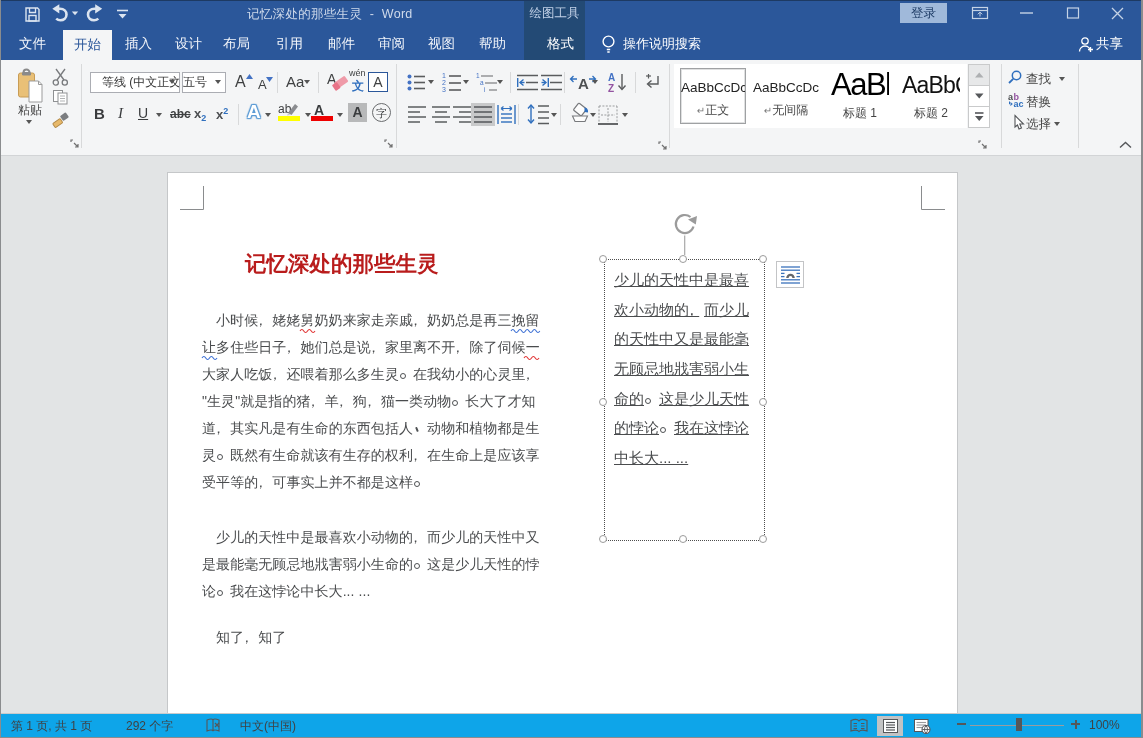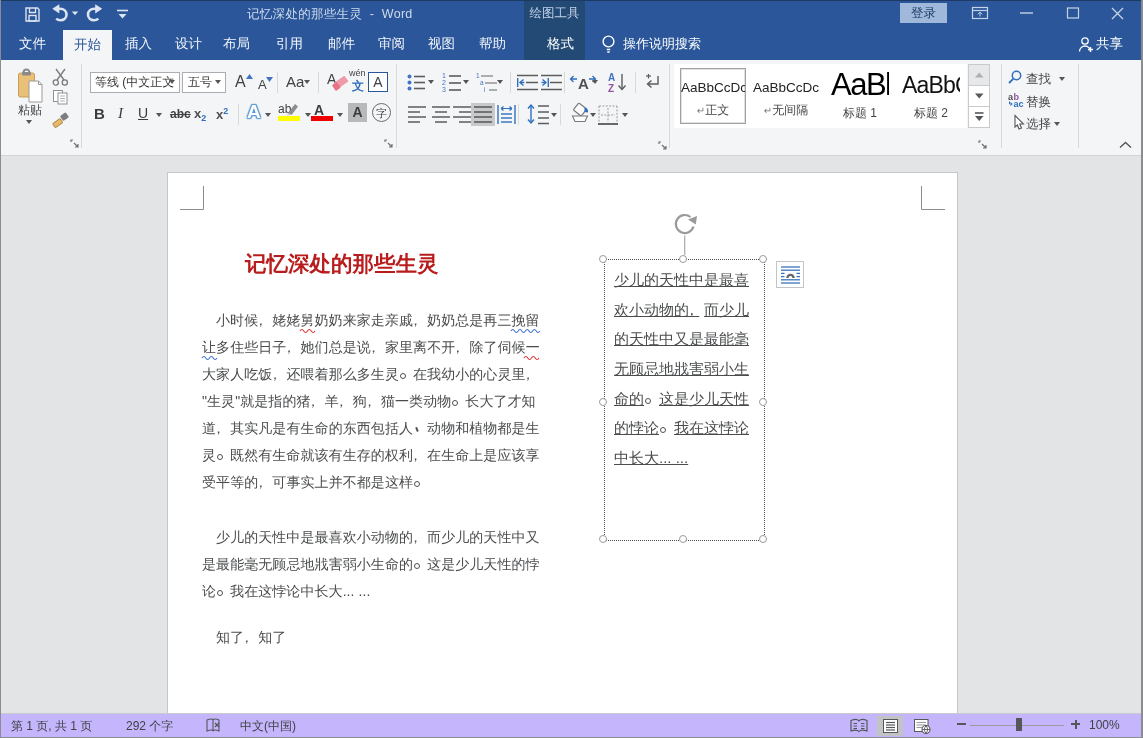--- a/index.html
+++ b/index.html
@@ -32,21 +32,21 @@
 #doctitle { left:245px; top:92px; white-space:nowrap; font-size:21.5px; font-weight:bold; color:#b91c1c; letter-spacing:0; }
 .bl { position:absolute; font-size:14px; color:#4a4c4e; white-space:nowrap; height:27px; line-height:27px; letter-spacing:0.07px; }
 #textbox { left:604px; top:102px; width:161px; height:282px; border:1px dotted #4d4d4d; }
 .p { margin-left:-0.32em; margin-right:0.32em; }
 .o { display:inline-block; width:1em; position:relative; }
 .o::after { content:""; position:absolute; left:1px; bottom:0px; width:4px; height:4px; border:1.2px solid #4f5254; border-radius:50%; }
 .d { display:inline-block; width:1em; position:relative; }
 .d::after { content:""; position:absolute; left:2.5px; bottom:1px; width:1.6px; height:5px; background:#4f5254; border-radius:1px; transform:rotate(-22deg); }
 .tbl { position:absolute; font-size:15px; color:#4a4c4e; white-space:nowrap;text-decoration:underline; }
 .handle { position:absolute; width:8px; height:8px; background:#fff; border:1.5px solid #9b9b9b; border-radius:50%; }
-#statusbar { left:0; top:713px; width:1143px; height:25px; background:#c4b5fd; border-top:1px solid #c8cacc; font-size:12px; color:#404244; }
+#statusbar { left:0; top:713px; width:1143px; height:25px; background:#0ea5e9; border-top:1px solid #c8cacc; font-size:12px; color:#404244; }
 #statusbar span { position:absolute; top:4px; }
 #winborder { left:0; top:0; width:1143px; height:738px; border-left:1px solid #8a8c8e; border-right:2px solid #8a8c8e; border-bottom:1px solid #8a8c8e; pointer-events:none; }
 </style>
 </head>
 <body>
 <div class="abs" id="titlebar"></div>
 <div class="abs" id="topline"></div>
 
 <svg id="qat" style="left:0;top:0;" width="140" height="28" viewBox="0 0 140 28">
   <g stroke="#dbe4f0" fill="none" stroke-width="1.4">
@@ -145,23 +145,23 @@
     </svg>
     <svg style="left:52px;top:52px;" width="18" height="16" viewBox="0 0 18 16">
       <rect x="1" y="9" width="9" height="5" rx="1" fill="#e8b96a" stroke="#b28a4a" transform="rotate(-35 5 11)"></rect>
       <rect x="9" y="2" width="7" height="6" rx="1" fill="#7b7d80" transform="rotate(-35 12 5)"></rect>
     </svg>
     <svg style="left:70px;top:79px;" width="10" height="10" viewBox="0 0 10 10">
       <path d="M1 3 V1 H3 M4 4 L8 8 M8 5 V8 H5" stroke="#717171" stroke-width="1.2" fill="none"></path>
     </svg>
   </div>
   <div class="abs" id="g-font">
-    <div class="combo" style="left:90px;width:90px;padding-left:4px;">等线 (中文正文</div>
+    <div class="combo" style="left:90px;width:90px;padding-left:11px;">等线 (中文正文</div>
     <div class="caret" style="left:169px;top:20px;"></div>
-    <div class="combo" style="left:182px;width:44px;padding-left:5px;">五号</div>
+    <div class="combo" style="left:182px;width:44px;">五号</div>
     <div class="caret" style="left:215px;top:20px;"></div>
     <div class="btext" style="left:235px;top:13px;font-size:16px;color:#3f4142;">A</div>
     <svg style="left:246px;top:14px;" width="8" height="6">
         <path d="M0 5 L3.5 0 L7 5 Z" fill="#4472c4"></path>
       </svg>
     <div class="btext" style="left:258px;top:17px;font-size:13px;color:#3f4142;">A</div>
     <svg style="left:266px;top:17px;" width="8" height="6">
         <path d="M0 0 L3.5 5 L7 0 Z" fill="#4472c4"></path>
       </svg>
     <div class="ssep" style="left:277px;top:12px;"></div>

